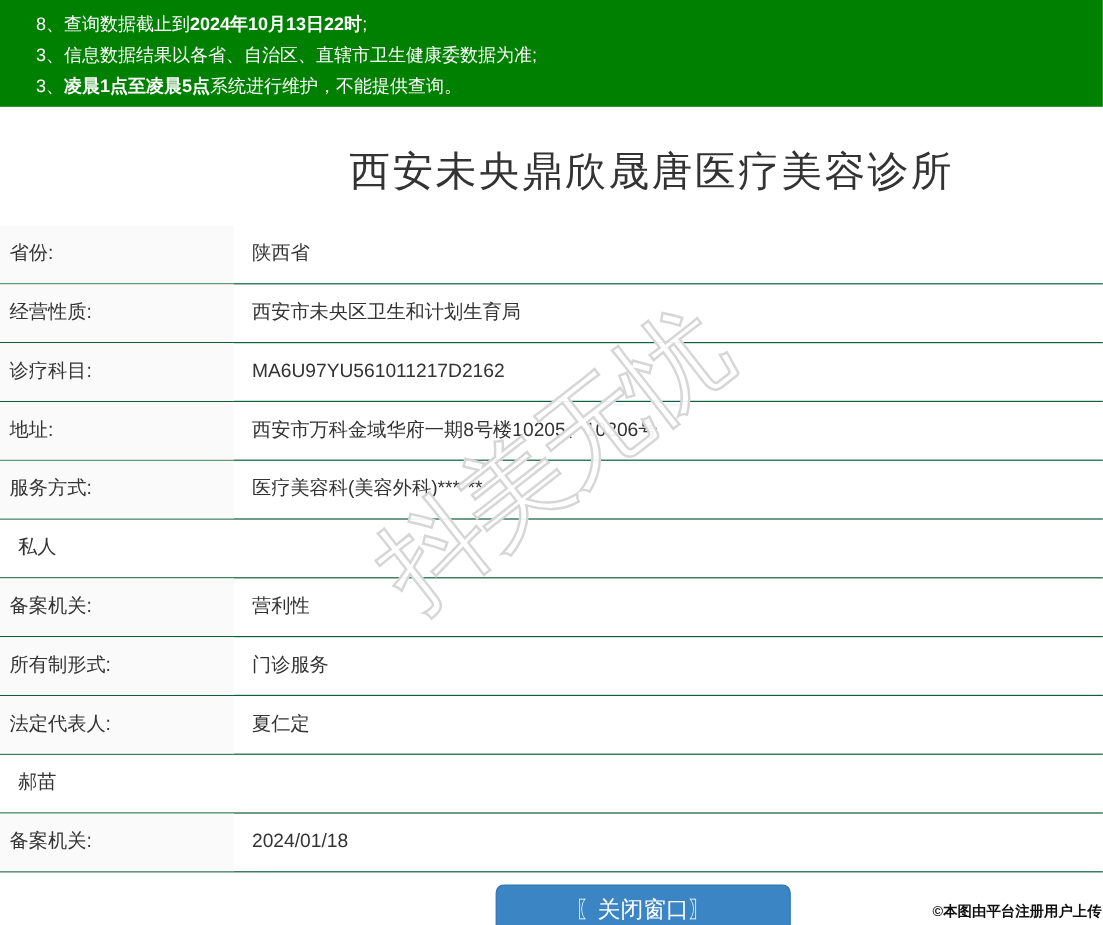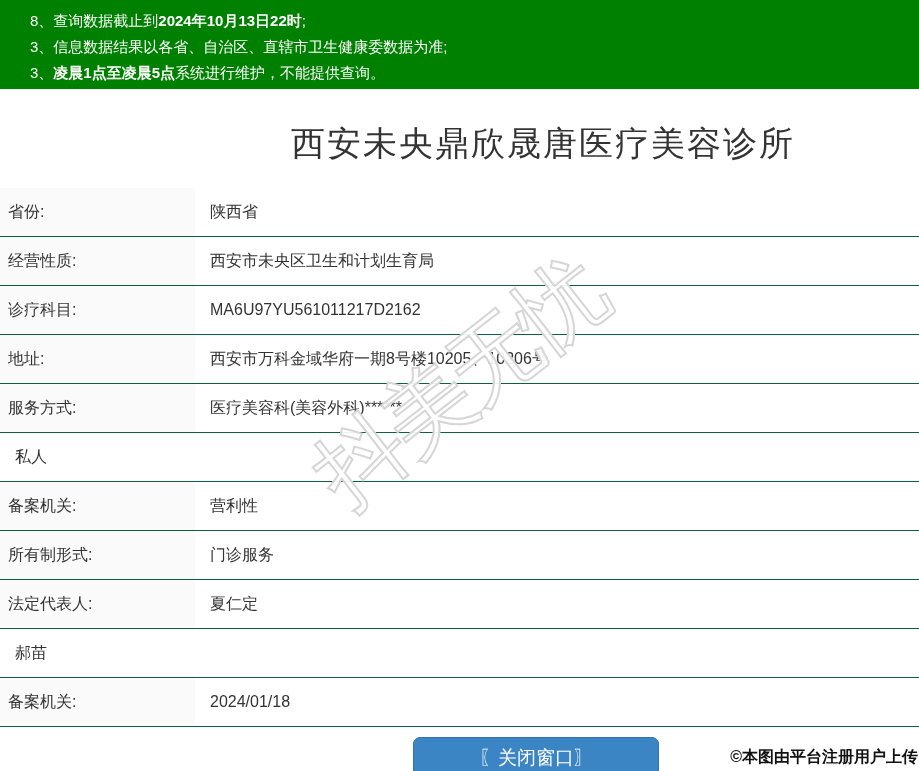--- a/index.html
+++ b/index.html
@@ -90,21 +90,21 @@
     font-family: "Liberation Sans", "DejaVu Sans", sans-serif;
     cursor: pointer;
     z-index: 6;
   }
 
   
   .credit {
     position: absolute;
     right: 1px;
     bottom: 3px;
-    font-size: 16px;
+    font-size: 12px;
     font-weight: bold;
     color: #111111;
     text-shadow: -1px -1px 0 #fff, 1px -1px 0 #fff, -1px 1px 0 #fff, 1px 1px 0 #fff;
     z-index: 7;
   }
 </style>
 </head>
 <body>
 
 <div class="content">

